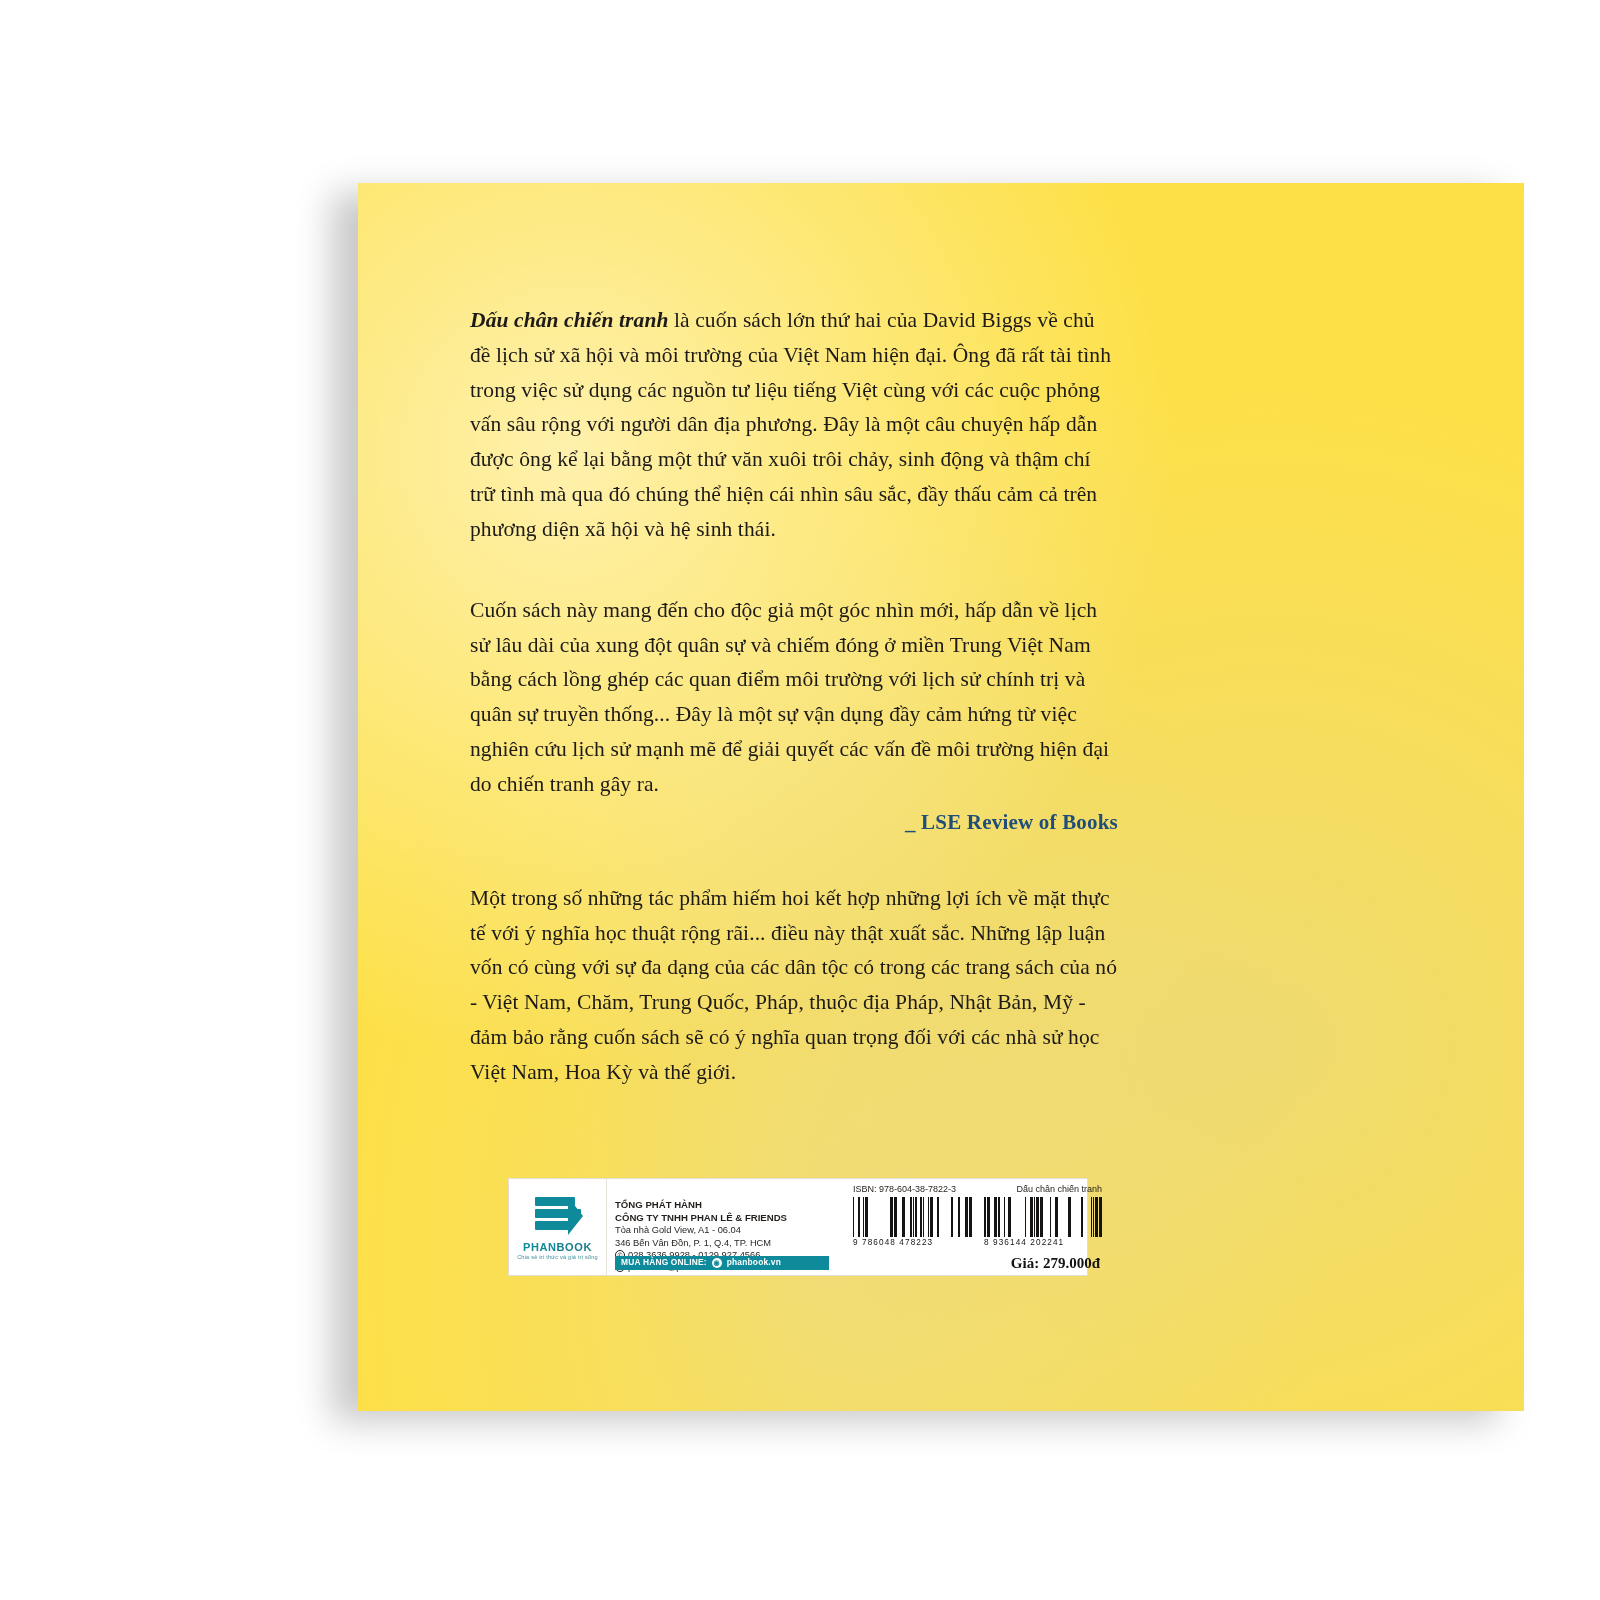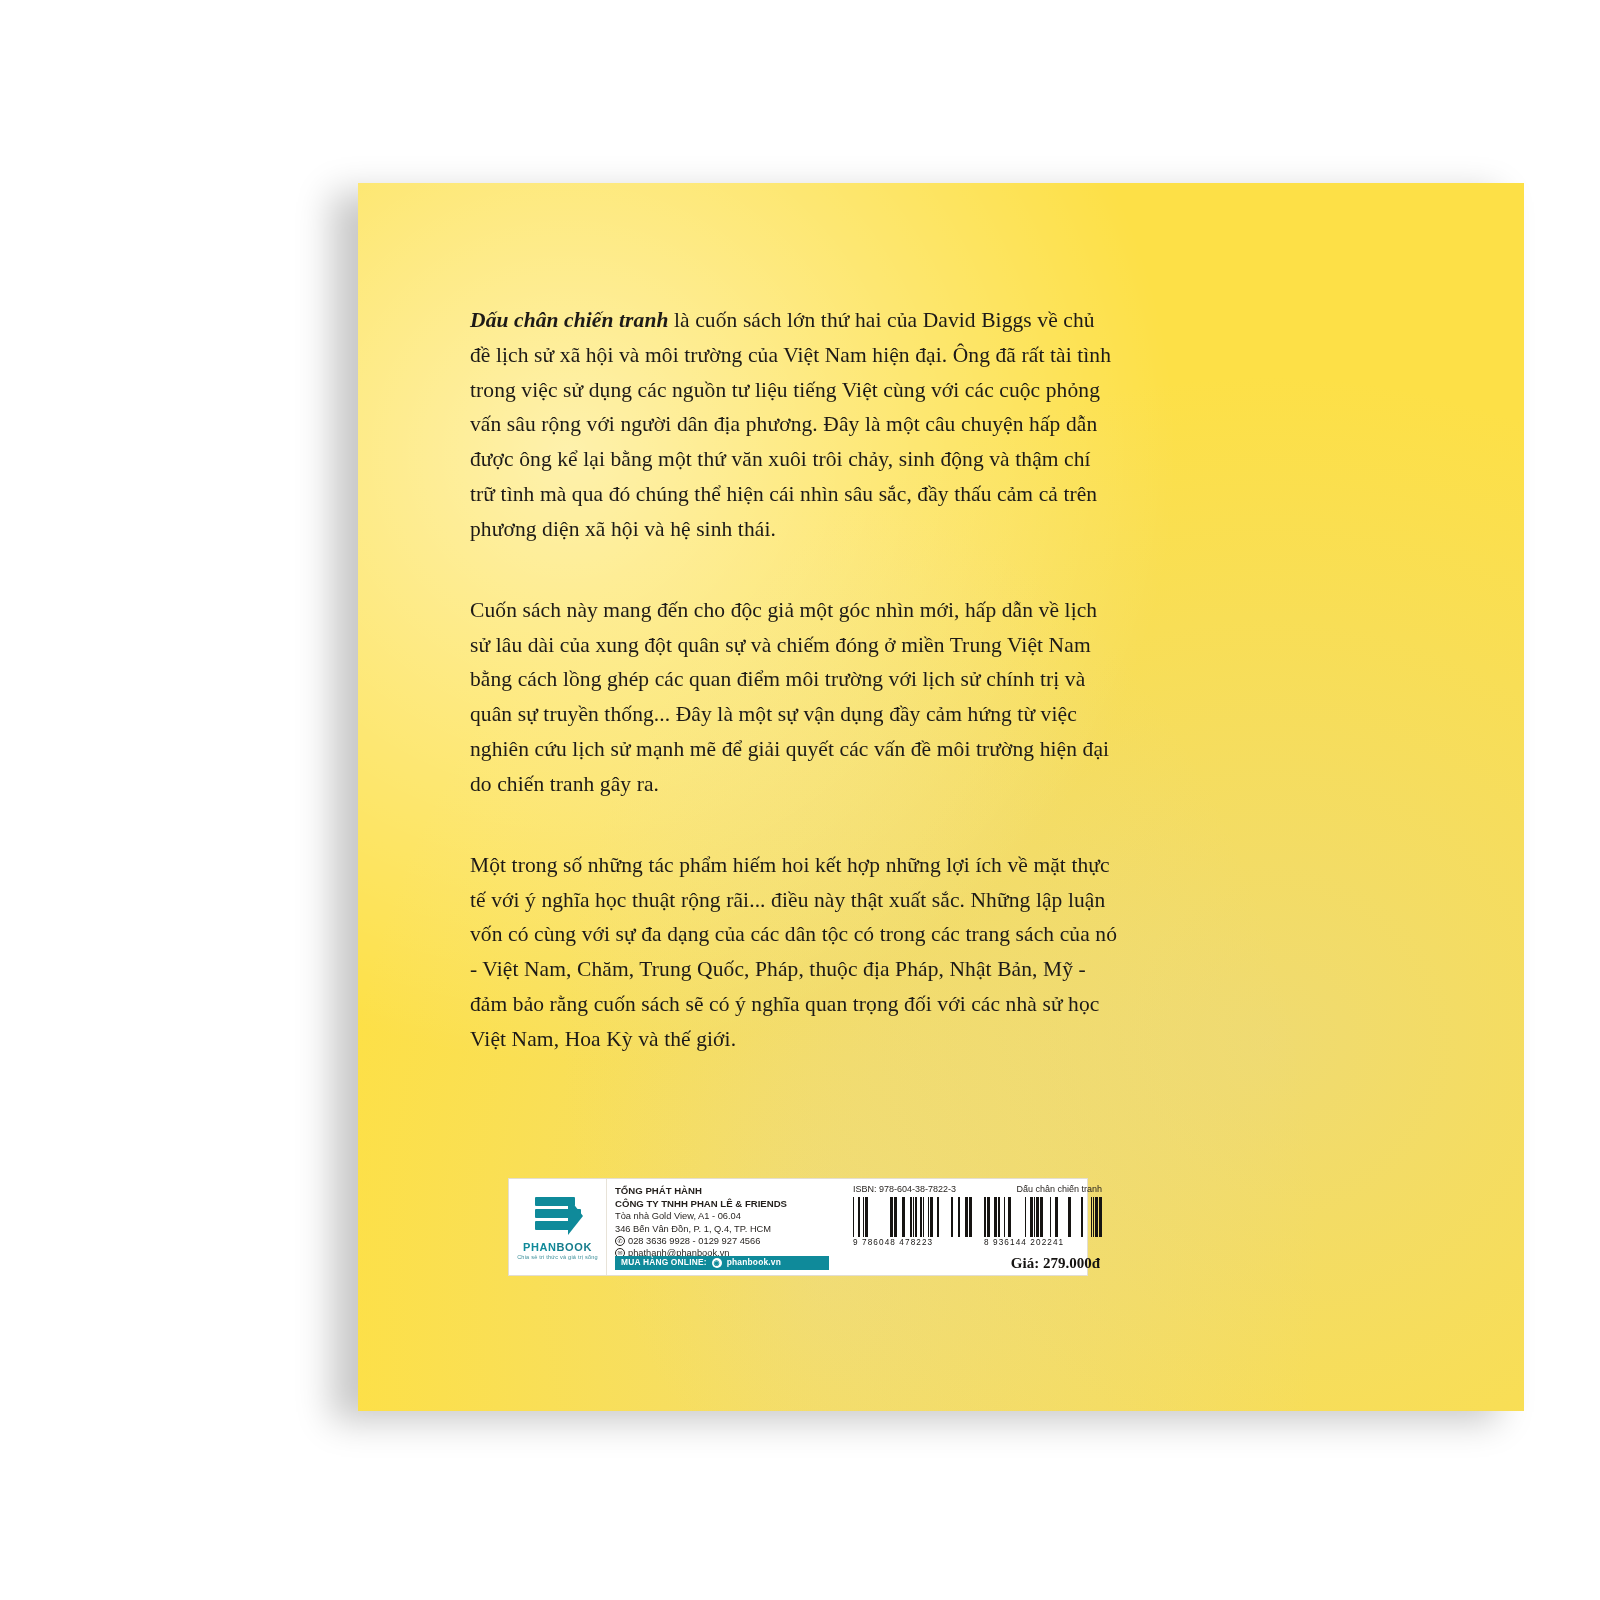--- a/index.html
+++ b/index.html
@@ -136,21 +136,21 @@
   .logo-tag {
     font-family: "Liberation Sans", sans-serif;
     font-size: 5.6px;
     color: #3b8e99;
     letter-spacing: 0.2px;
     margin-top: 1px;
   }
 
   #publisher-cell {
     flex: 0 0 236px;
-    padding: 6px 6px 0 8px;
+    padding: 20px 6px 0 8px;
     font-family: "Liberation Sans", sans-serif;
     font-size: 9.3px;
     line-height: 1.32;
     color: #231f1c;
     box-sizing: border-box;
     position: relative;
   }
   #publisher-cell .strong { font-weight: bold; font-size: 9.6px; }
   #publisher-cell .row { display: flex; align-items: center; gap: 3px; }
   .mini-icon {
@@ -238,20 +238,21 @@
   <div id="cover">
 
     <div id="content">
 
       <div class="block">
         <p class="blurb"><span class="lead">Dấu chân chiến tranh</span><span> là cuốn sách lớn thứ hai của David Biggs về chủ đề lịch sử xã hội và môi trường của Việt Nam hiện đại. Ông đã rất tài tình trong việc sử dụng các nguồn tư liệu tiếng Việt cùng với các cuộc phỏng vấn sâu rộng với người dân địa phương. Đây là một câu chuyện hấp dẫn được ông kể lại bằng một thứ văn xuôi trôi chảy, sinh động và thậm chí trữ tình mà qua đó chúng thể hiện cái nhìn sâu sắc, đầy thấu cảm cả trên phương diện xã hội và hệ sinh thái.</span></p>
       </div>
 
       <div class="block">
         <p class="blurb">Cuốn sách này mang đến cho độc giả một góc nhìn mới, hấp dẫn về lịch sử lâu dài của xung đột quân sự và chiếm đóng ở miền Trung Việt Nam bằng cách lồng ghép các quan điểm môi trường với lịch sử chính trị và quân sự truyền thống... Đây là một sự vận dụng đầy cảm hứng từ việc nghiên cứu lịch sử mạnh mẽ để giải quyết các vấn đề môi trường hiện đại do chiến tranh gây ra.</p>
+        <p class="attribution">_ LSE Review of Books</p>
       </div>
 
       <div class="block">
         <p class="blurb">Một trong số những tác phẩm hiếm hoi kết hợp những lợi ích về mặt thực tế với ý nghĩa học thuật rộng rãi... điều này thật xuất sắc. Những lập luận vốn có cùng với sự đa dạng của các dân tộc có trong các trang sách của nó - Việt Nam, Chăm, Trung Quốc, Pháp, thuộc địa Pháp, Nhật Bản, Mỹ - đảm bảo rằng cuốn sách sẽ có ý nghĩa quan trọng đối với các nhà sử học Việt Nam, Hoa Kỳ và thế giới.</p>
       </div>
 
     </div>
 
     <div id="footer">
 

